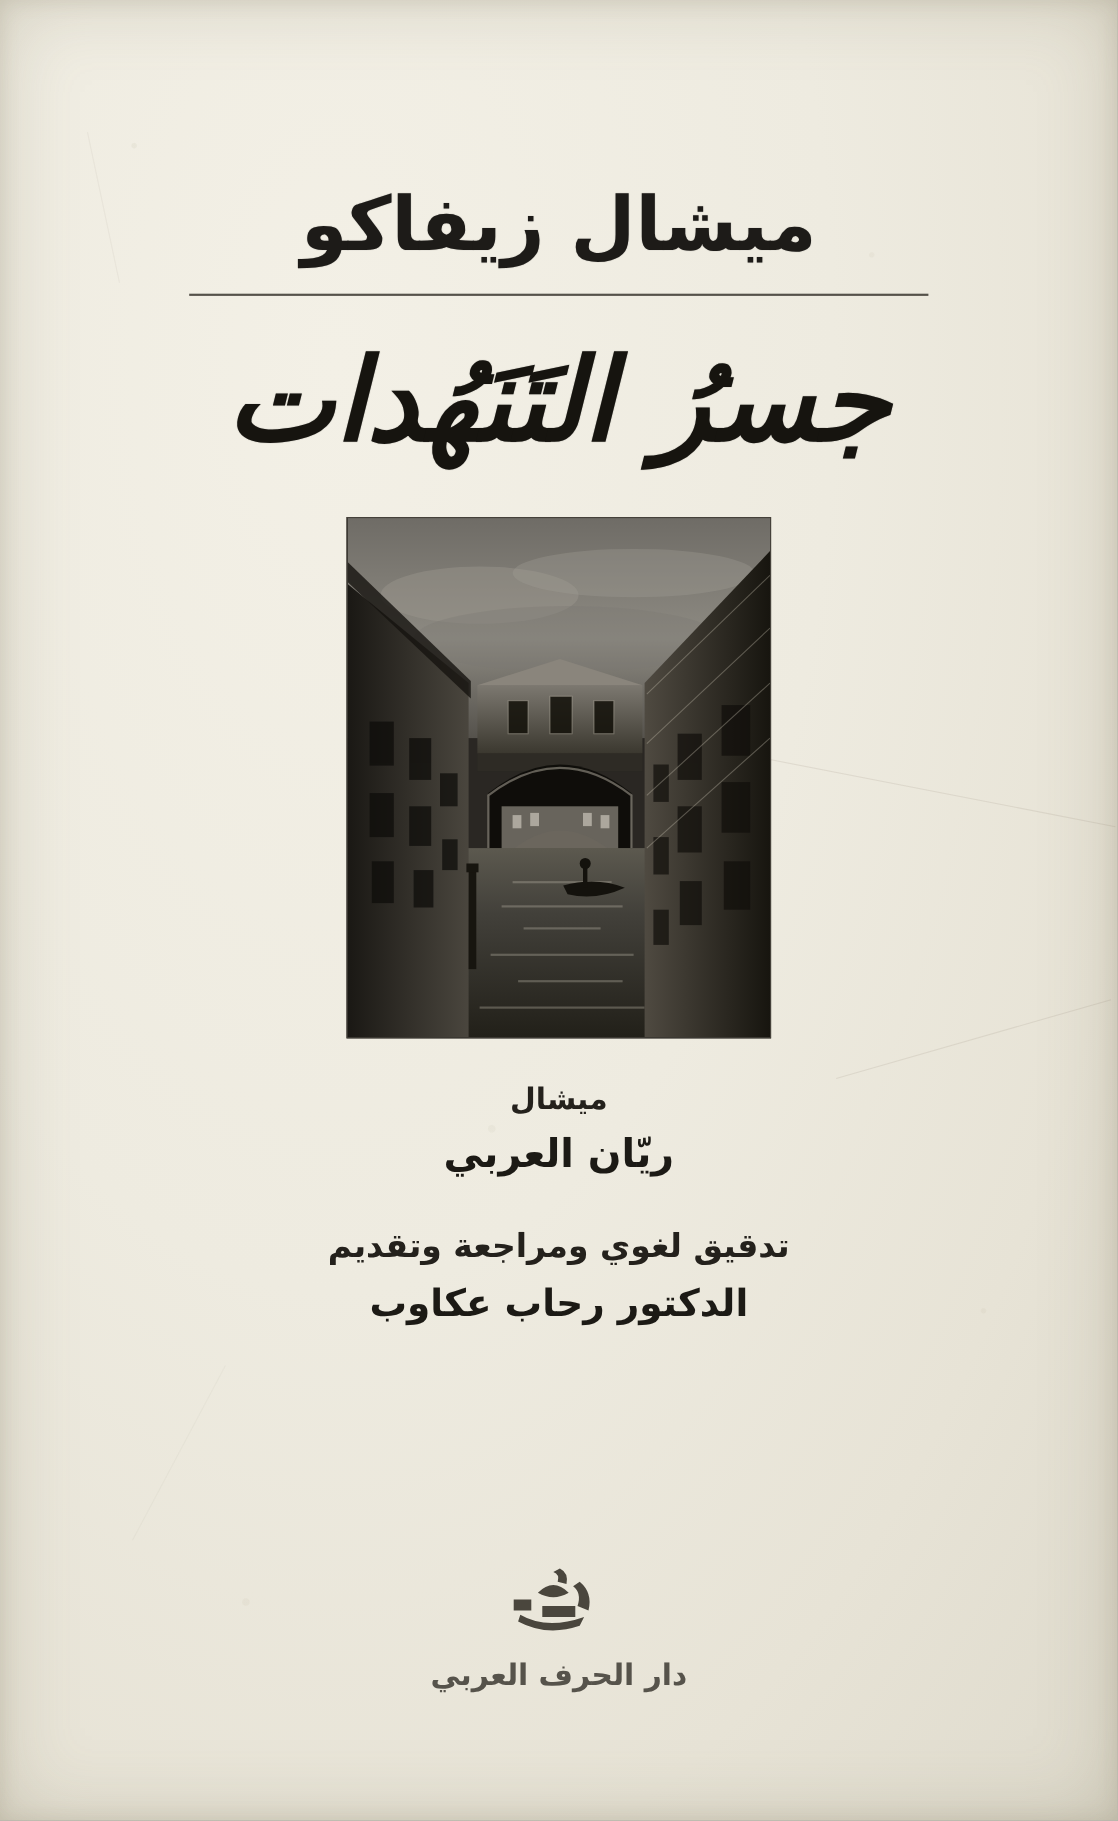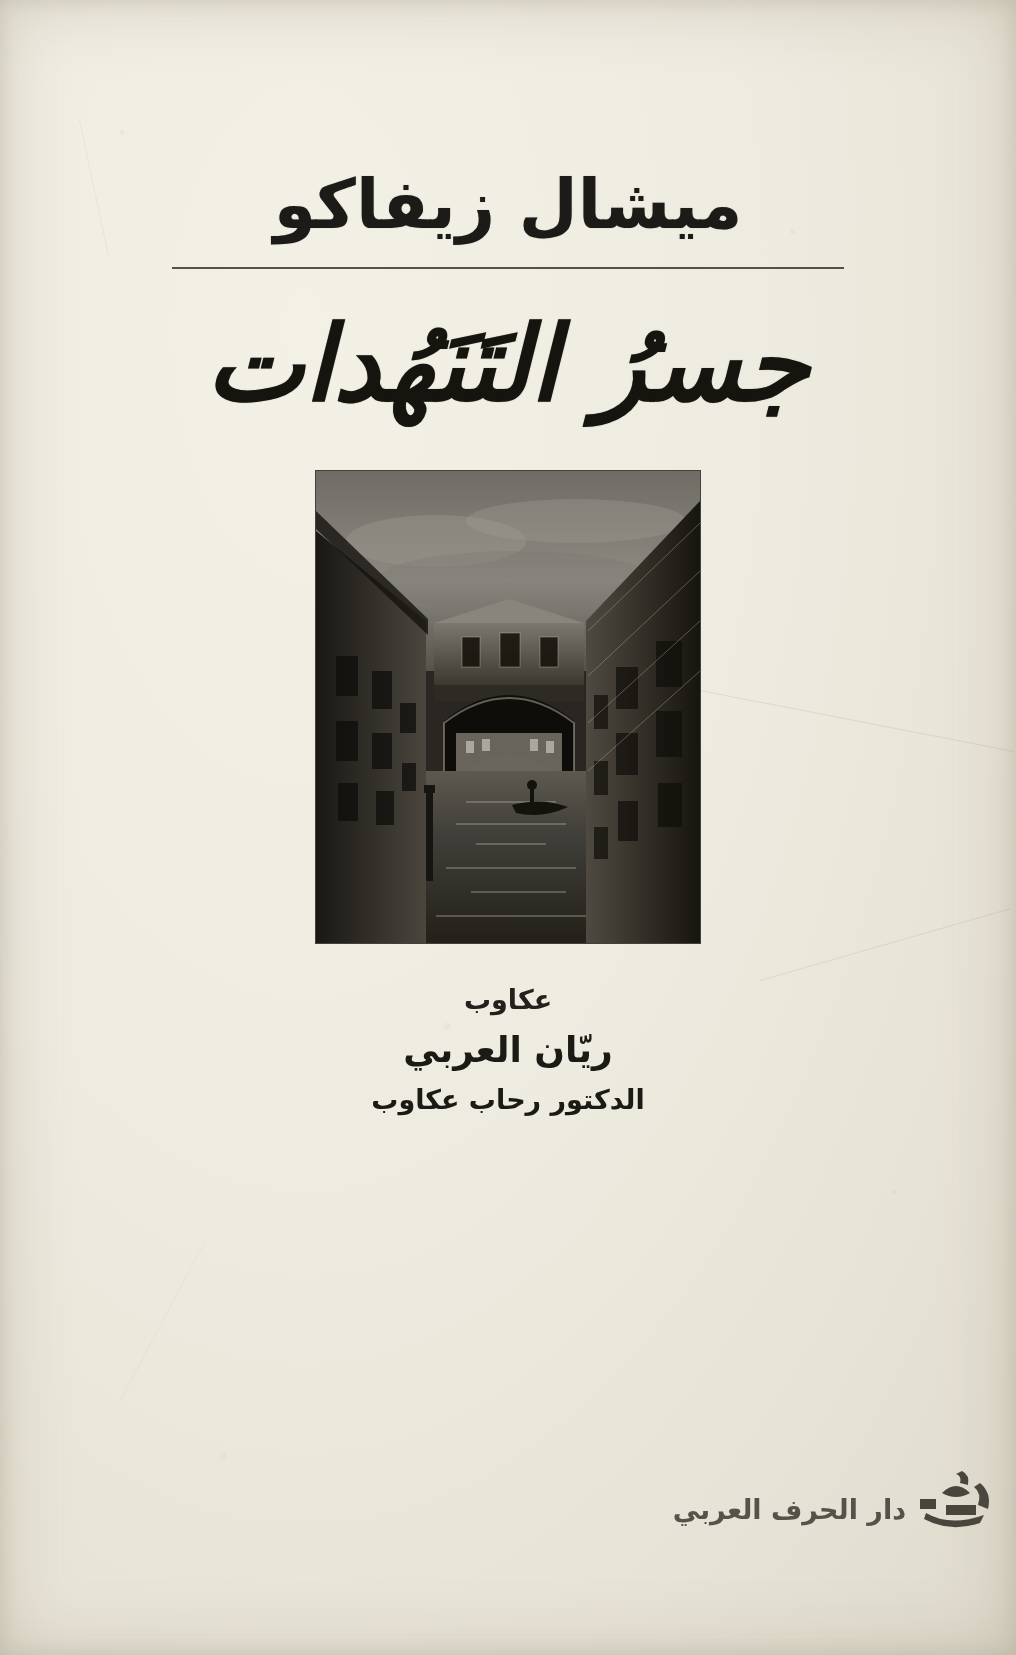--- a/index.html
+++ b/index.html
@@ -113,31 +113,31 @@
     color: #1c1a15;
   }
   .review-label {
     margin-top: 46px;
     font-size: 30px;
     font-weight: 700;
     color: #24211c;
   }
   .review-name {
     margin-top: 14px;
-    font-size: 27px;
+    font-size: 34px;
     font-weight: 700;
     color: #1c1a15;
   }
   .publisher {
     position: absolute;
     bottom: 116px;
     left: 0;
     right: 0;
     display: flex;
-    flex-direction: row;
+    flex-direction: column;
     align-items: center;
   }
   .publisher-mark svg { display: block; }
   .publisher-name {
     margin-top: 14px;
     font-size: 27px;
     font-weight: 700;
     color: #3d3a33;
     letter-spacing: 1px;
     opacity: .85;
@@ -274,23 +274,24 @@
         </g>
 
         <rect x="110" y="320" width="7" height="90" fill="#17150f"></rect>
         <rect x="108" y="314" width="11" height="8" fill="#17150f"></rect>
 
         <rect x="0" y="0" width="384" height="472" fill="none"></rect>
         <rect x="0" y="0" width="384" height="472" fill="url(#skyGrad)" opacity="0"></rect>
       </svg>
     </div>
 
-    <div class="translator-label">عكاوب</div>
+    <div class="translator-label">ميشال</div>
     <div class="translator-name">ريّان العربي</div>
 
+    <div class="review-label">تدقيق لغوي ومراجعة وتقديم</div>
     <div class="review-name">الدكتور رحاب عكاوب</div>
 
   </div>
 
   <div class="publisher">
     <div class="publisher-mark">
       <svg width="110" height="74" viewBox="0 0 110 74" aria-label="publisher logo">
         <g fill="#4a463d">
           <path d="M14 34 h16 v10 h-16 z"></path>
           <path d="M36 28 q14 -14 28 0 q-14 8 -28 0 z"></path>

